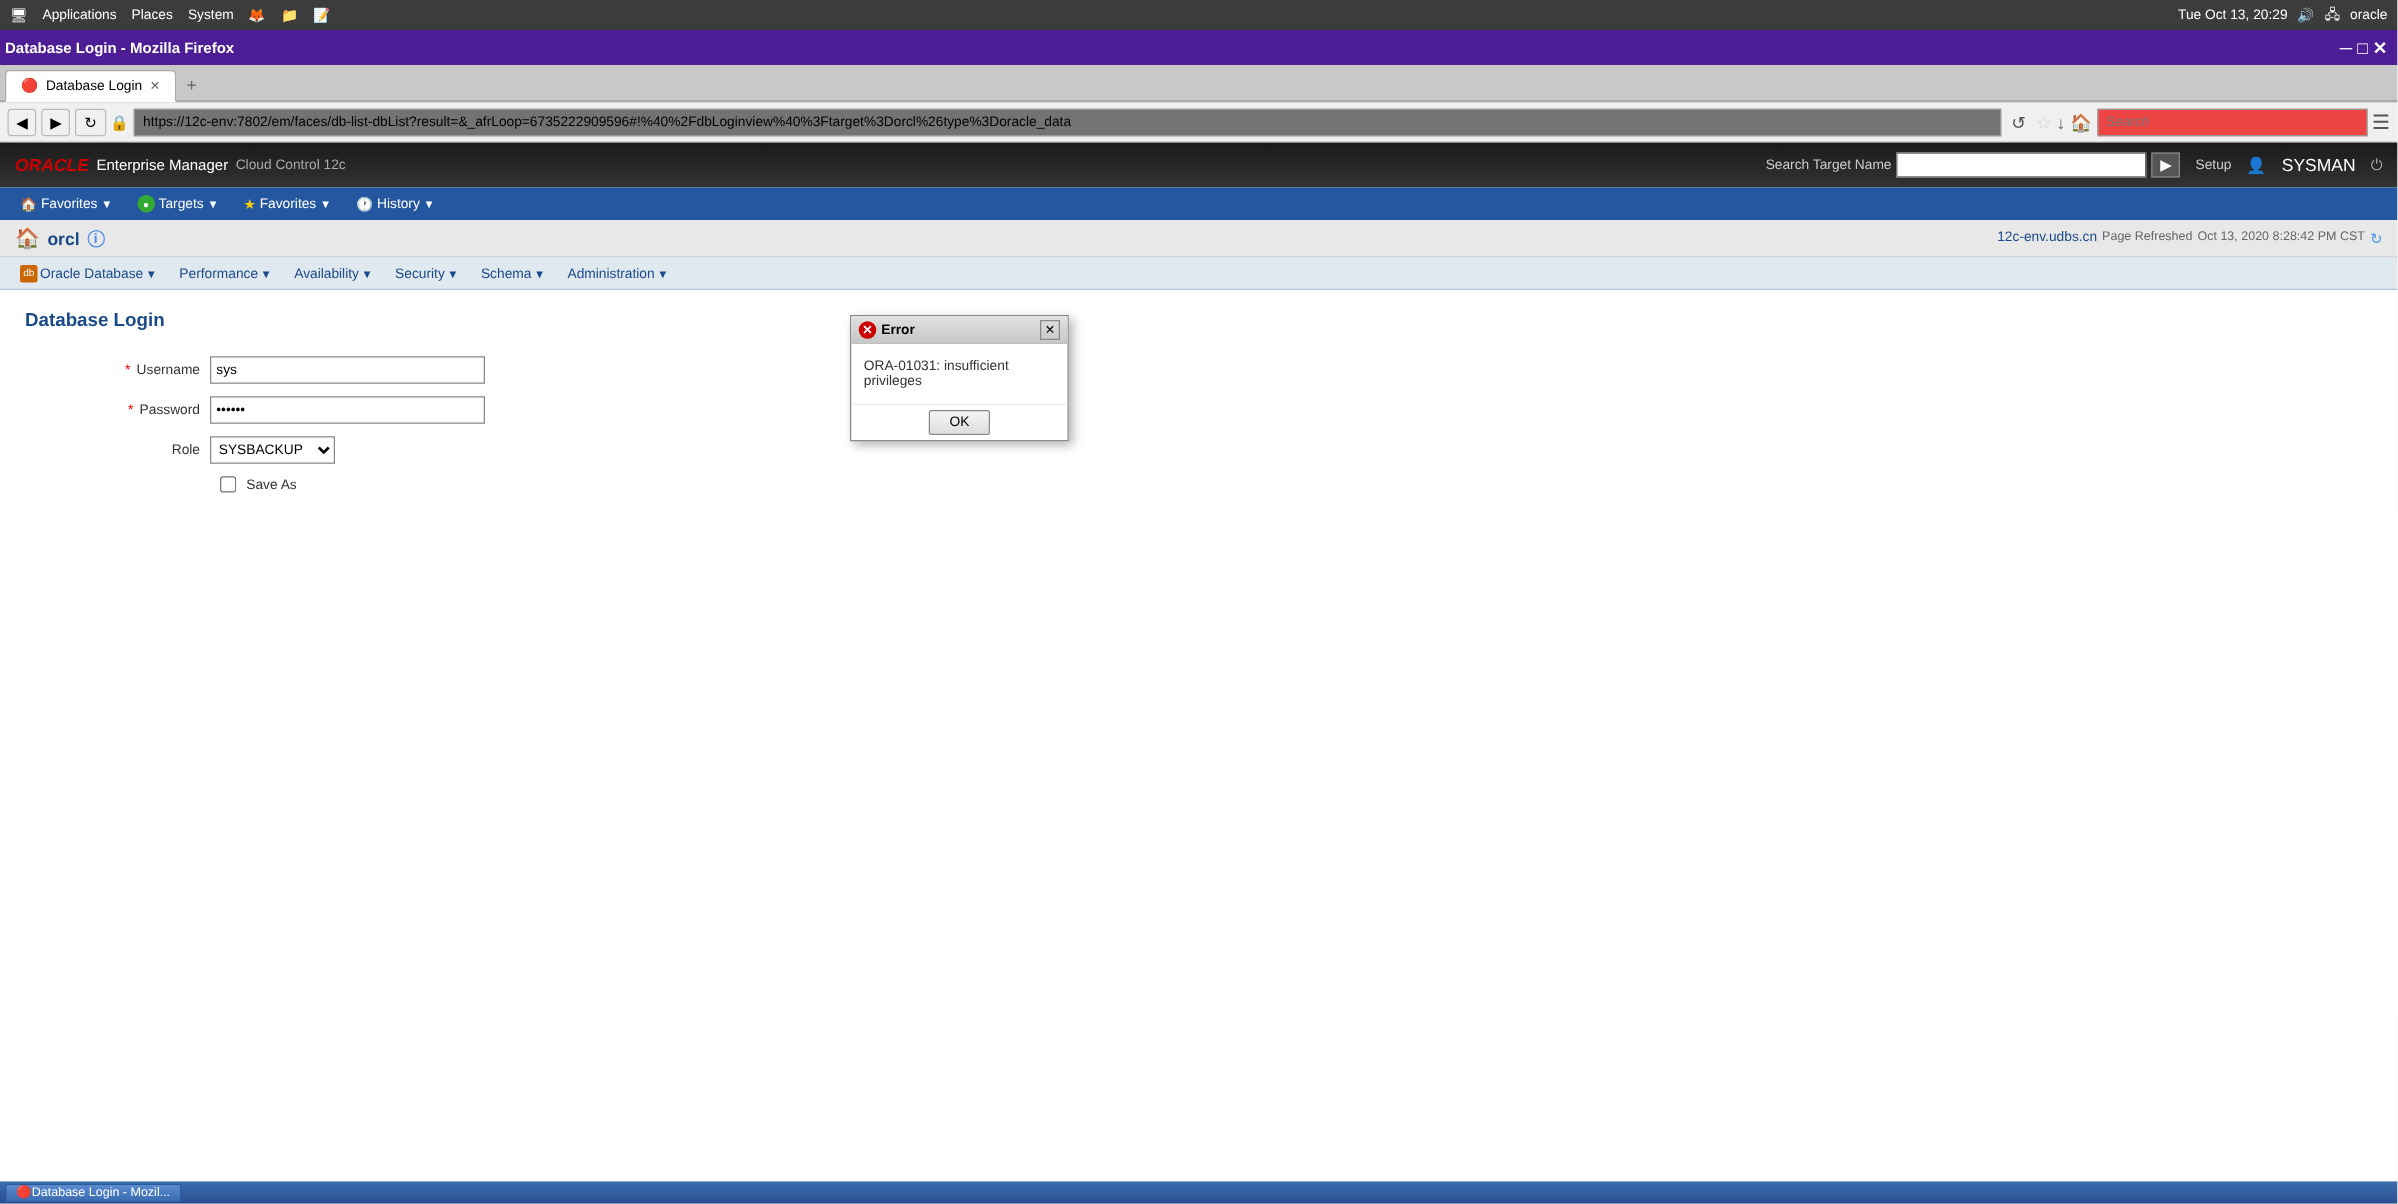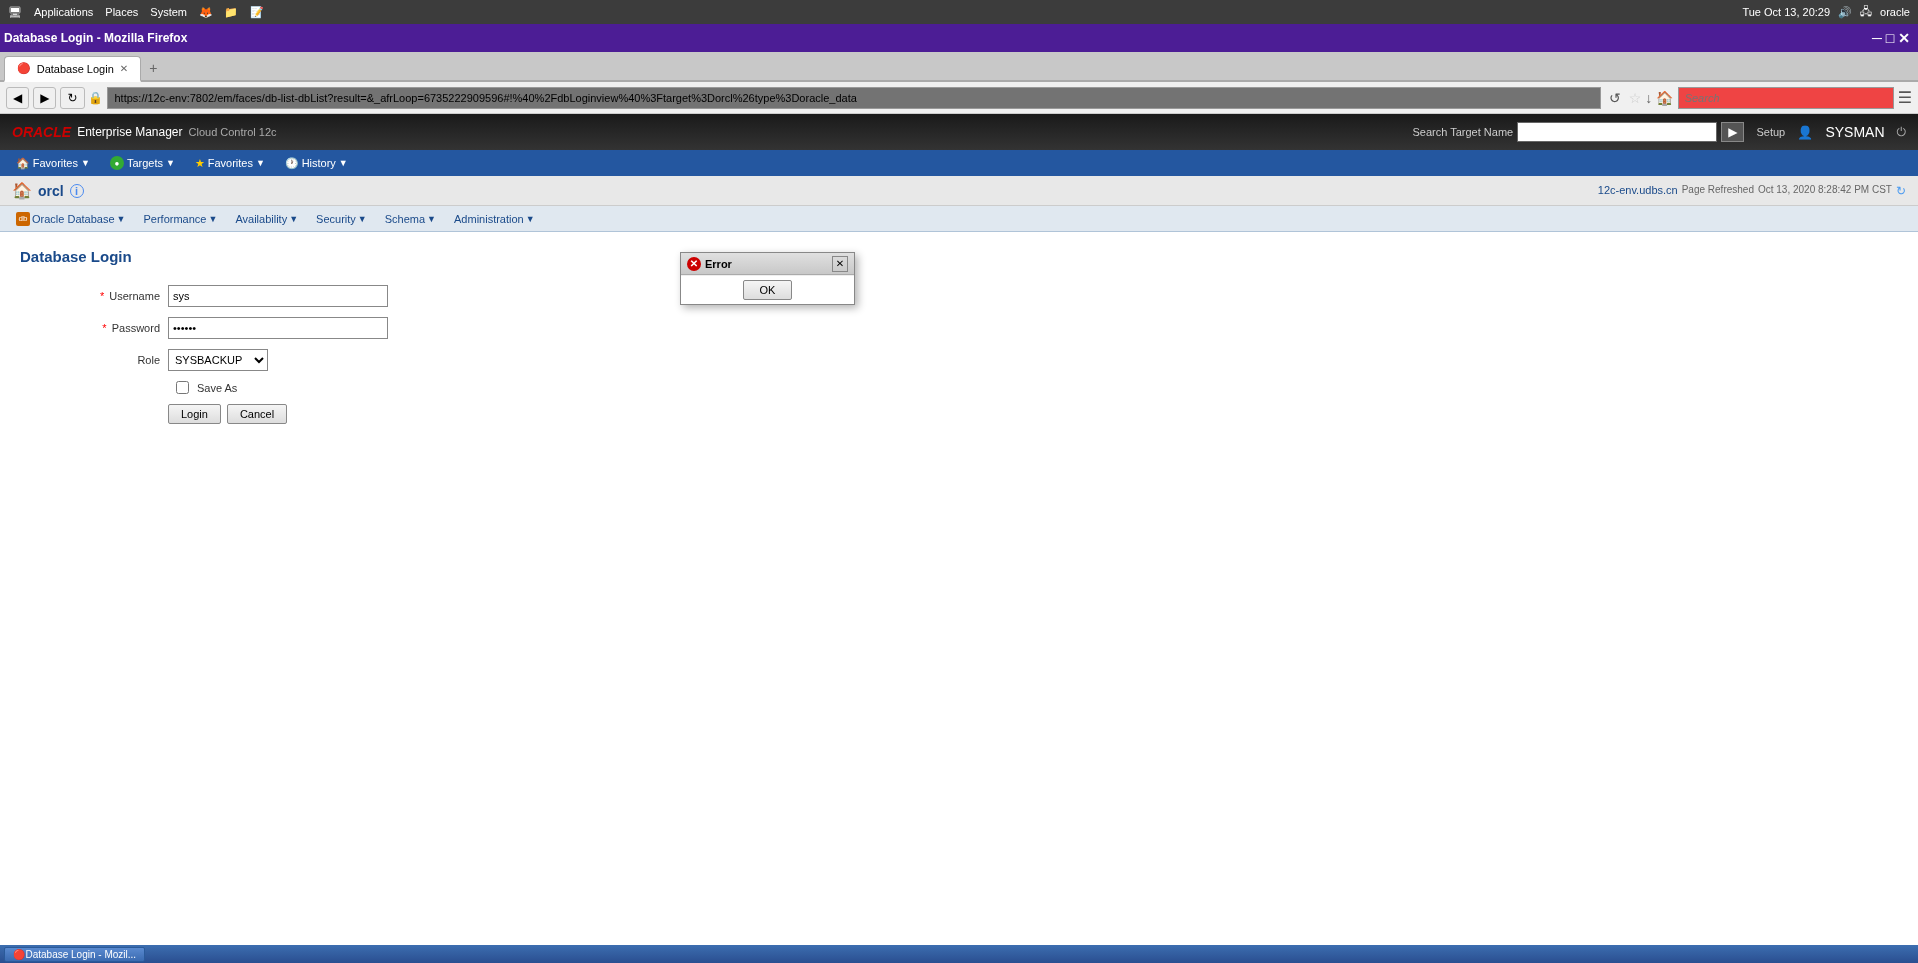--- a/index.html
+++ b/index.html
@@ -561,34 +561,33 @@
           <option>SYSDBA</option>
           <option>SYSOPER</option>
           <option>Normal</option>
         </select>
       </div>
       <div class="form-row">
         <div style="width: 108px;"></div>
         <input type="checkbox" class="form-checkbox" style="">
         <span id="save-as-label">Save As</span>
       </div>
-      <div id="form-buttons">
-        <button class="form-btn">Login</button>
-        <button class="form-btn">Cancel</button>
-      </div>
     </div>
 
     <div id="error-dialog">
       <div id="error-dialog-titlebar">
         <div id="error-dialog-title-left">
           <span class="error-icon">✕</span>
           <span>Error</span>
         </div>
         <button id="error-close-btn">✕</button>
       </div>
+      <div id="error-dialog-body">
+        <span>ORA-01031: insufficient privileges</span>
+      </div>
       <div id="error-dialog-footer">
         <button id="ok-btn">OK</button>
       </div>
     </div>
 
   </div>
 </div>
 
 <div id="taskbar">
   <div class="taskbar-item">

